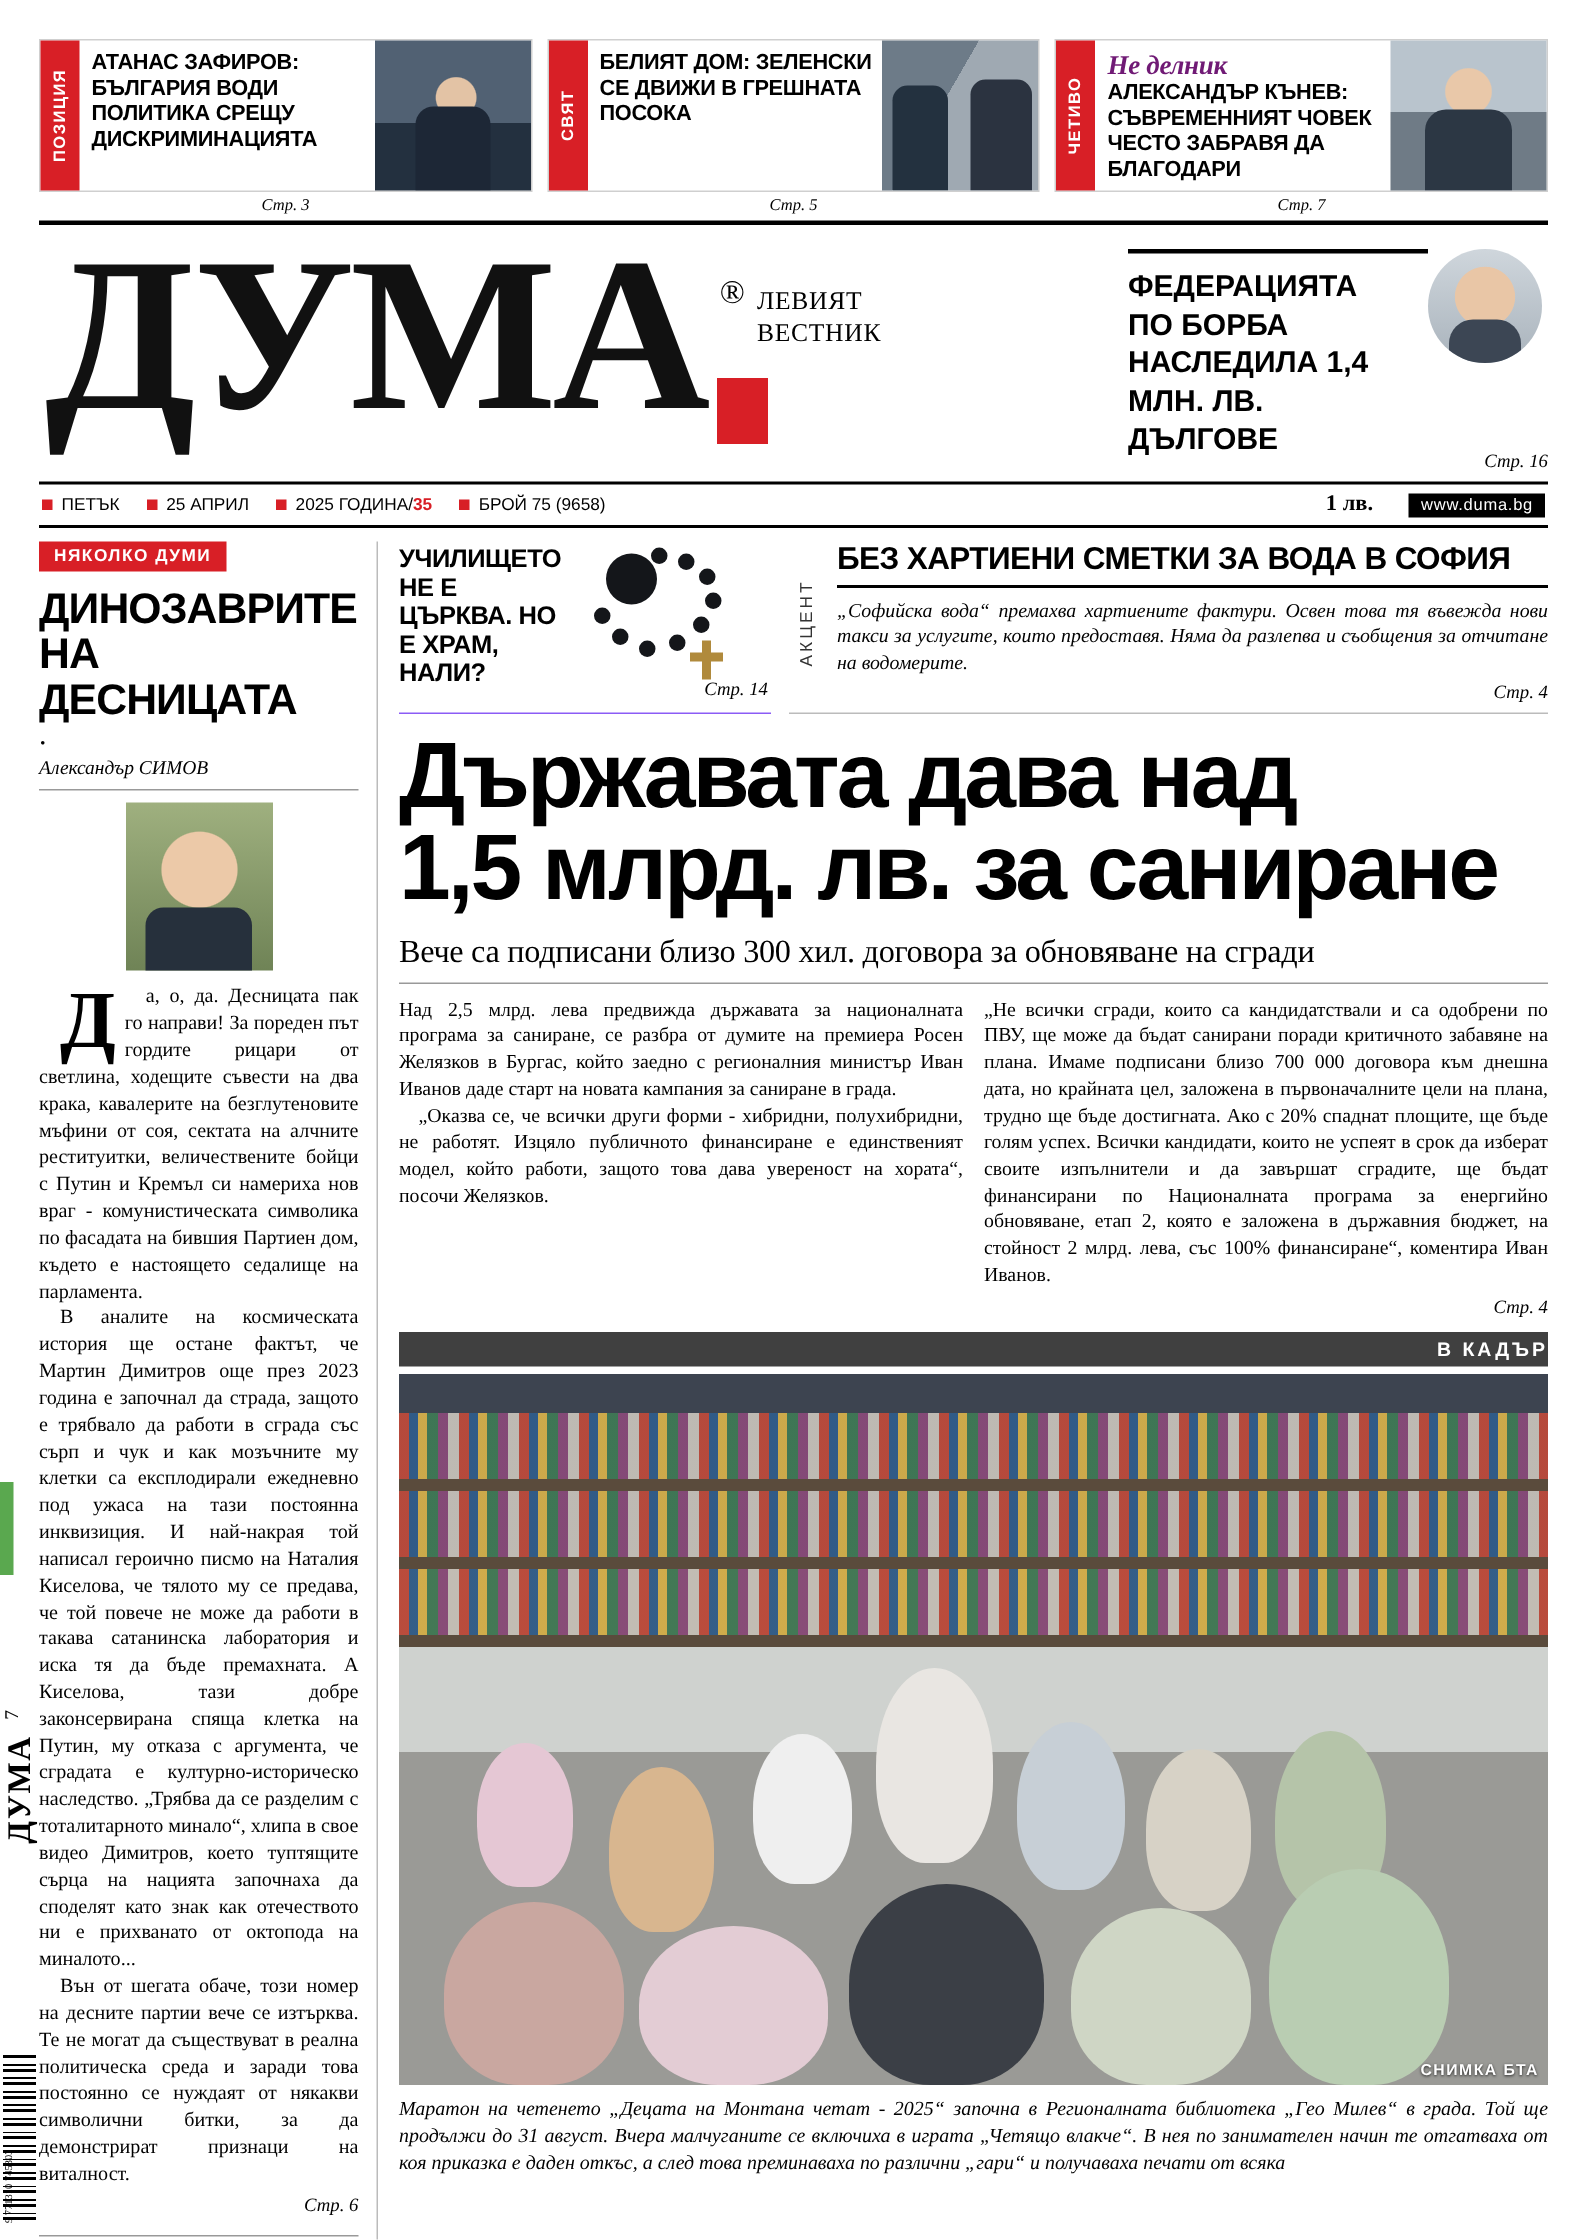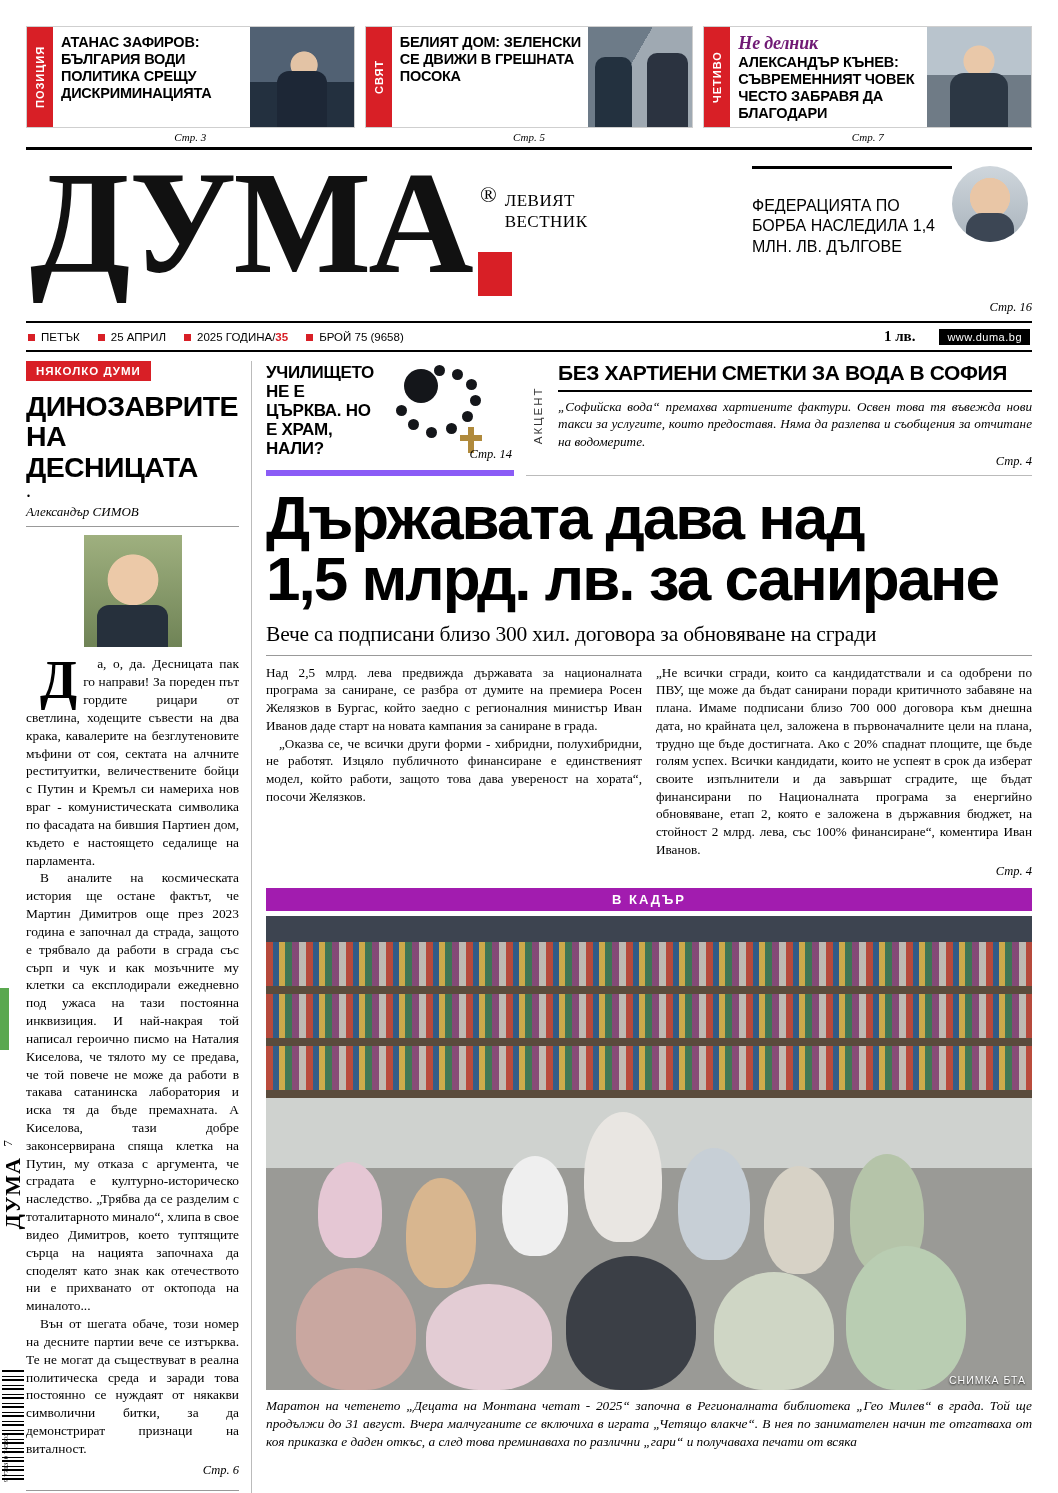--- a/index.html
+++ b/index.html
@@ -61,22 +61,22 @@
     color:#111; margin:0; padding:0 0 0 4px;
   }
   .logo-reg { position:absolute; right:-26px; top:26px; font-size:22px; }
   .logo-red { position:absolute; left:452px; top:96px; width:34px; height:44px; background:#d81f26; }
   .levi {
     font-family:"Liberation Serif", serif; font-size:17px; line-height:1.25;
     margin:34px 0 0 34px; letter-spacing:0.5px;
   }
   .fed-box { margin-left:auto; display:flex; align-items:flex-start; padding-top:10px; }
   .fed-text {
-    font-family:"Liberation Sans", sans-serif; font-weight:normal; font-size:16px;
-    line-height:1.28; padding-right:14px; border-top:3px solid #000; padding-top:27px; width:200px;
+    font-family:"Liberation Sans", sans-serif; font-weight:bold; font-size:20px;
+    line-height:1.28; padding-right:14px; border-top:3px solid #000; padding-top:10px; width:200px;
   }
   .fed-photo { width:76px; height:76px; border-radius:50%; overflow:hidden; position:relative;
     background:radial-gradient(circle at 50% 42%, #e9c6a6 0 34%, transparent 35%), linear-gradient(#cfd6dc,#a9b3bc); }
   .fed-photo::after{content:"";position:absolute;left:18%;top:62%;width:64%;height:48%;background:#3c4654;border-radius:16px 16px 0 0;}
   .fed-page { margin-top:58px; font-style:italic; font-size:12.5px; text-align:right; width:80px; }
 
   
   .infobar {
     display:flex; align-items:center; gap:18px;
     border-top:2px solid #000; border-bottom:2px solid #000;
@@ -109,21 +109,21 @@
   .left-text { font-size:13.4px; line-height:1.33; text-align:justify; hyphens:auto; }
   .left-text p { margin:0; text-indent:14px; }
   .dropcap { float:left; font-size:54px; line-height:0.78; font-weight:bold; padding:4px 6px 0 0; }
   .left-page { font-style:italic; font-size:12.5px; text-align:right; margin-top:5px; }
 
   
   .weather { margin-top:12px; border-top:1px solid #999; padding-top:6px; }
 
   
   .top-row { display:flex; gap:12px; align-items:stretch; }
-  .church-box { width:248px; display:flex; border-bottom:6px solid #8b5cf6; padding-bottom:6px; }
+  .church-box { width:248px; display:flex; border-bottom:1px solid #8b5cf6; padding-bottom:6px; }
   .church-text { font-family:"Liberation Sans", sans-serif; font-weight:bold; font-size:17px;
     line-height:1.12; text-transform:uppercase; width:116px; padding-top:2px; letter-spacing:-0.3px; }
   .church-img { flex:1; position:relative; }
   .rosary { position:absolute; inset:0; }
   .bead { position:absolute; width:11px; height:11px; border-radius:50%; background:#14161a; }
   .church-page { position:absolute; right:2px; bottom:2px; font-family:"Liberation Serif",serif;
     font-style:italic; font-weight:normal; font-size:12.5px; text-transform:none; }
 
   .accent-box { flex:1; display:flex; border-bottom:1px solid #bbb; padding-bottom:6px; }
   .accent-tag { width:24px; font-family:"Liberation Sans", sans-serif; font-size:11.5px;
@@ -143,31 +143,31 @@
   .subhead { font-size:21.5px; margin:12px 0 8px; letter-spacing:-0.2px; }
   .hr-mid { height:1px; background:#999; margin-bottom:8px; }
 
   .cols4 { display:flex; gap:14px; font-size:13.2px; line-height:1.34; text-align:justify; }
   .cols4 .c { flex:1; }
   .cols4 p { margin:0; text-indent:13px; }
   .cols4 .first { text-indent:0; }
   .art-page { font-style:italic; font-size:12.5px; text-align:right; margin-top:5px; }
 
   
-  .kadar-bar { background:#a21caf; color:#fff; text-align:center;
+  .kadar-bar { background:#404040; color:#fff; text-align:right;
     font-family:"Liberation Sans", sans-serif; font-weight:bold; font-size:13px;
     letter-spacing:2px; padding:4px 0; margin-top:8px; }
   .kadar-photo { position:relative; height:474px; margin-top:5px; overflow:hidden;
     background:linear-gradient(#3d4450 0 26%, #6f6257 26% 52%, #8e8b86 52% 100%); }
   .shelf { position:absolute; left:0; right:0; height:8px; background:#5a4b3c; }
   .books { position:absolute; left:0; right:0; height:44px;
     background:repeating-linear-gradient(90deg,#c04a3a 0 7px,#2f5d8c 7px 13px,#d8b24a 13px 19px,#3f7a55 19px 26px,#8a4a7a 26px 33px,#c9c4bb 33px 40px); opacity:.92; }
   .kid { position:absolute; border-radius:50% 50% 42% 42%; }
   .kad-credit { position:absolute; right:6px; bottom:4px; color:#fff; font-family:"Liberation Sans", sans-serif;
-    font-size:10.5px; letter-spacing:1px; text-shadow:0 1px 2px rgba(0,0,0,.8); }
+    font-size:10.5px; letter-spacing:1px; text-shadow:0 1px 2px rgba(0,0,0,.8);font-weight:bold; }
   .kadar-caption { font-style:italic; font-size:13.3px; line-height:1.36; margin-top:7px; text-align:justify; }
 
   
   .spine { position:absolute; left:0; top:1140px; width:26px; height:340px; }
   .spine .vert { writing-mode:vertical-rl; transform:rotate(180deg);
     font-family:"Liberation Serif", serif; font-weight:bold; font-size:22px; letter-spacing:1px; }
   .spine .num { writing-mode:vertical-rl; transform:rotate(180deg); font-size:13px; margin-bottom:10px;}
   .barcode { position:absolute; left:2px; bottom:0; width:22px; height:110px;
     background:repeating-linear-gradient(0deg,#000 0 2px,#fff 2px 4px,#000 4px 5px,#fff 5px 9px); }
   .barcode-num { position:absolute; left:2px; bottom:-2px; writing-mode:vertical-rl; transform:rotate(180deg); font-size:7px; }

